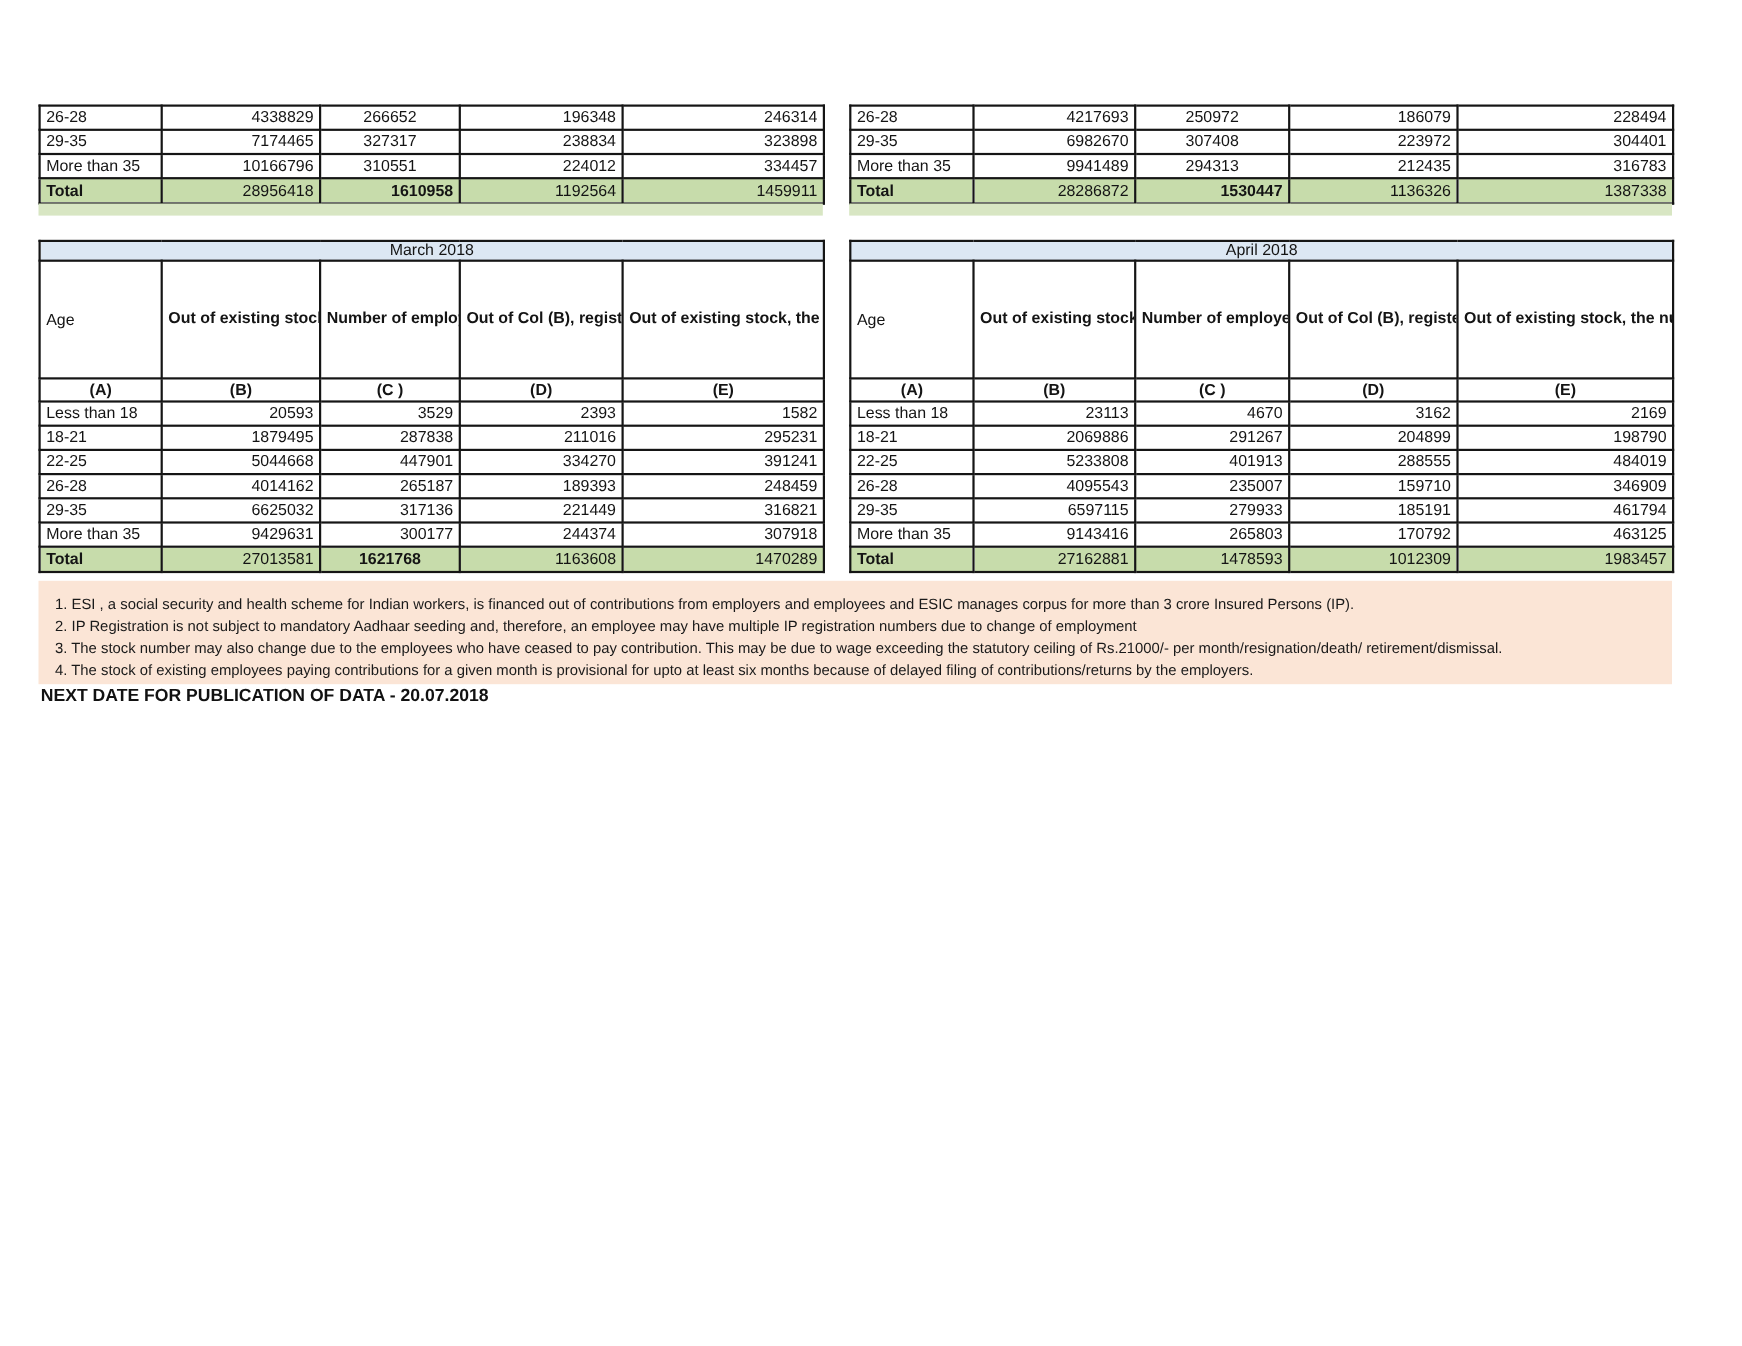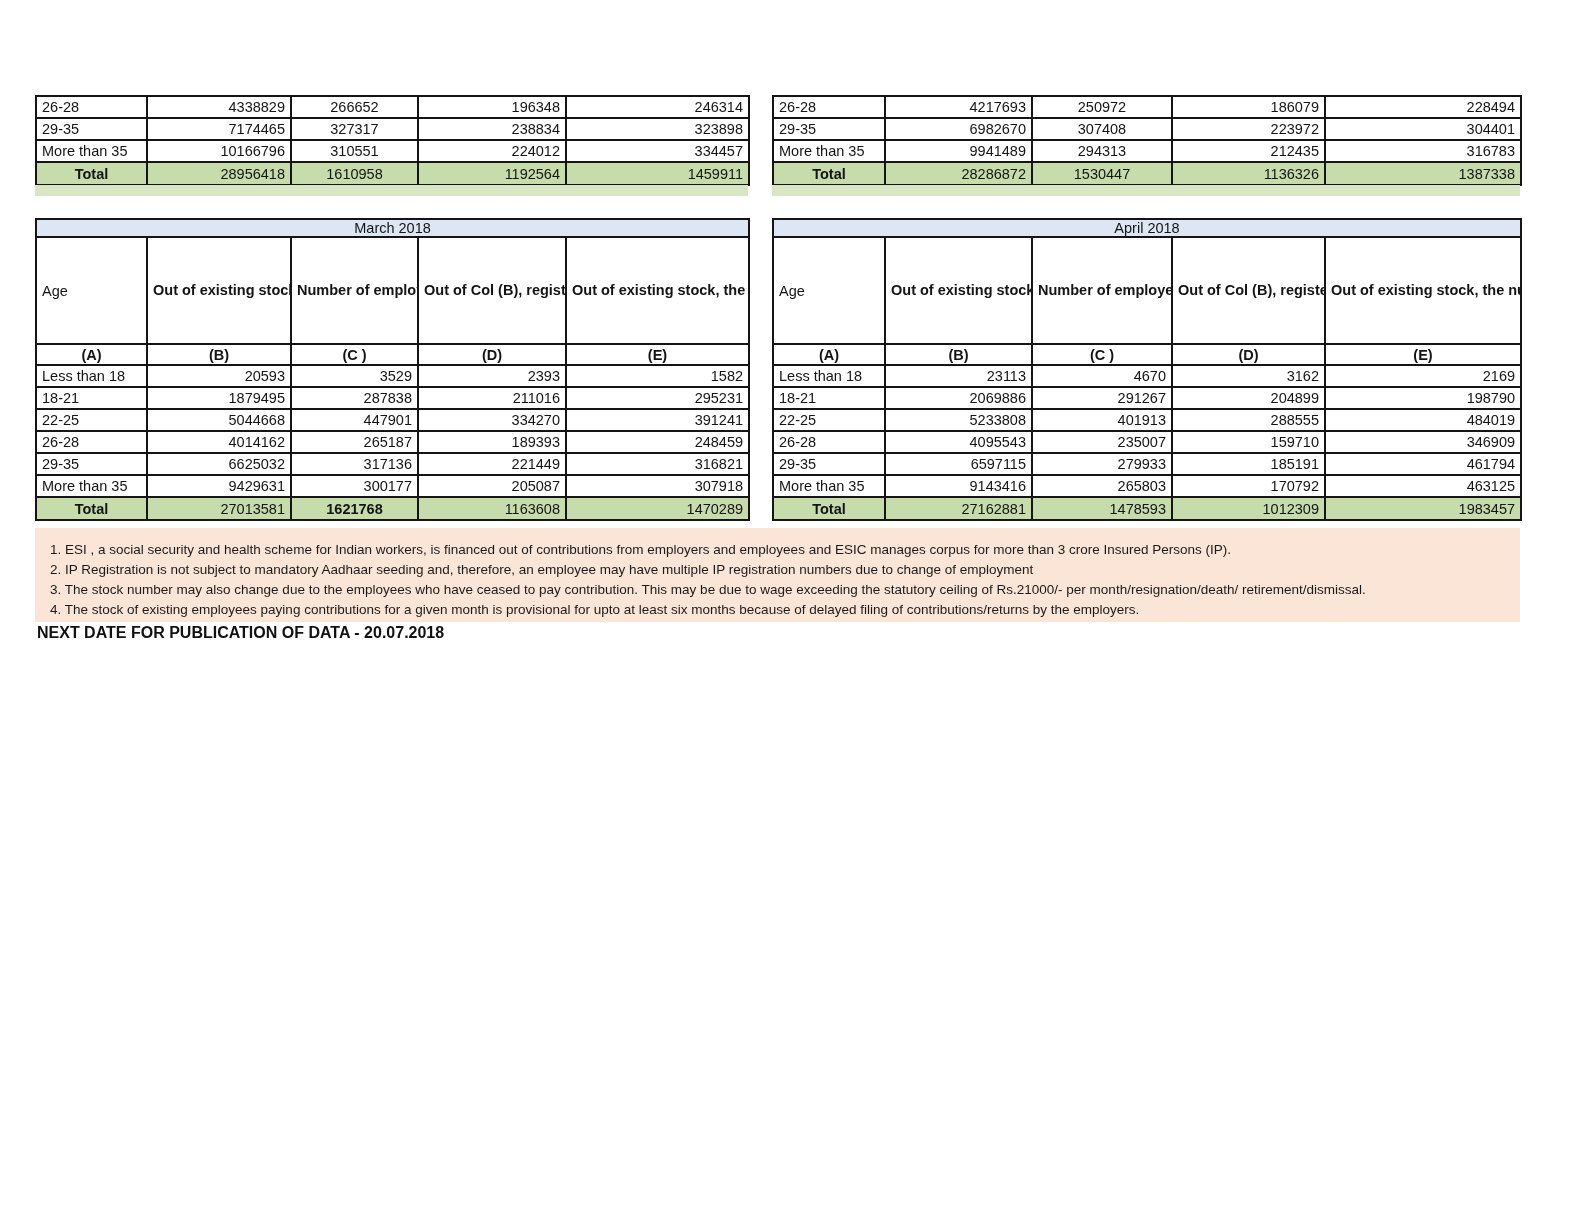--- a/index.html
+++ b/index.html
@@ -19,23 +19,23 @@
   .title-cell{background:#dce7f3;text-align:center;font-weight:normal;font-size:14px;}
   tr.header-row{height:107px;}
   .hdr{font-weight:bold;text-align:center;white-space:normal;font-size:13.5px;line-height:1.42;padding:0 2px;}
   .hdr-age{text-align:left;font-weight:normal;white-space:normal;font-size:14px;}
   tr.letters-row{height:21px;}
   .letter{font-weight:bold;text-align:center;font-size:13.5px;}
 
   
   tr.total-row{height:23px;}
   .total-row td{background:#c7dcab;}
-  .tlabel{font-weight:bold;color:#2e2e2e;text-align:center;}
+  .tlabel{font-weight:bold;color:#2e2e2e;}
   .tnum{text-align:right;color:#5d6d52;}
-  .tcbold{text-align:center;font-weight:normal;color:#2c3c28;font-size:12px;margin-top:48px;}
+  .tcbold{text-align:right;font-weight:bold;color:#2c3c28;font-size:12px;margin-top:48px;}
   .tcbold-mid{text-align:center;font-weight:bold;color:#2c3c28;}
 
   .strip{position:absolute;top:185px;height:11px;background:#d8e6c3;}
 
   .notes{position:absolute;left:35px;top:528px;width:1485px;height:94px;background:#fbe5d6;
          box-sizing:border-box;padding:12px 0 0 15px;}
   .note-line{height:20px;line-height:20px;font-size:13.5px;color:#1a1a1a;white-space:nowrap;}
   .next-date{position:absolute;left:37px;top:624px;font-size:16px;font-weight:bold;color:#111;white-space:nowrap;}
 
   
@@ -206,21 +206,21 @@
           <td class="num">6625032</td>
           <td class="num">317136</td>
           <td class="num">221449</td>
           <td class="num">316821</td>
         </tr>
 
         <tr>
           <td class="lbl">More than 35</td>
           <td class="num">9429631</td>
           <td class="num">300177</td>
-          <td class="num">205087</td>
+          <td class="num">244374</td>
           <td class="num">307918</td>
         </tr>
       </tbody>
     <tbody>
       <tr class="total-row">
         <td class="lbl tlabel">Total</td>
         <td class="tnum">27013581</td>
         <td class="tcbold-mid">1621768</td>
         <td class="tnum">1163608</td>
         <td class="tnum">1470289</td>

